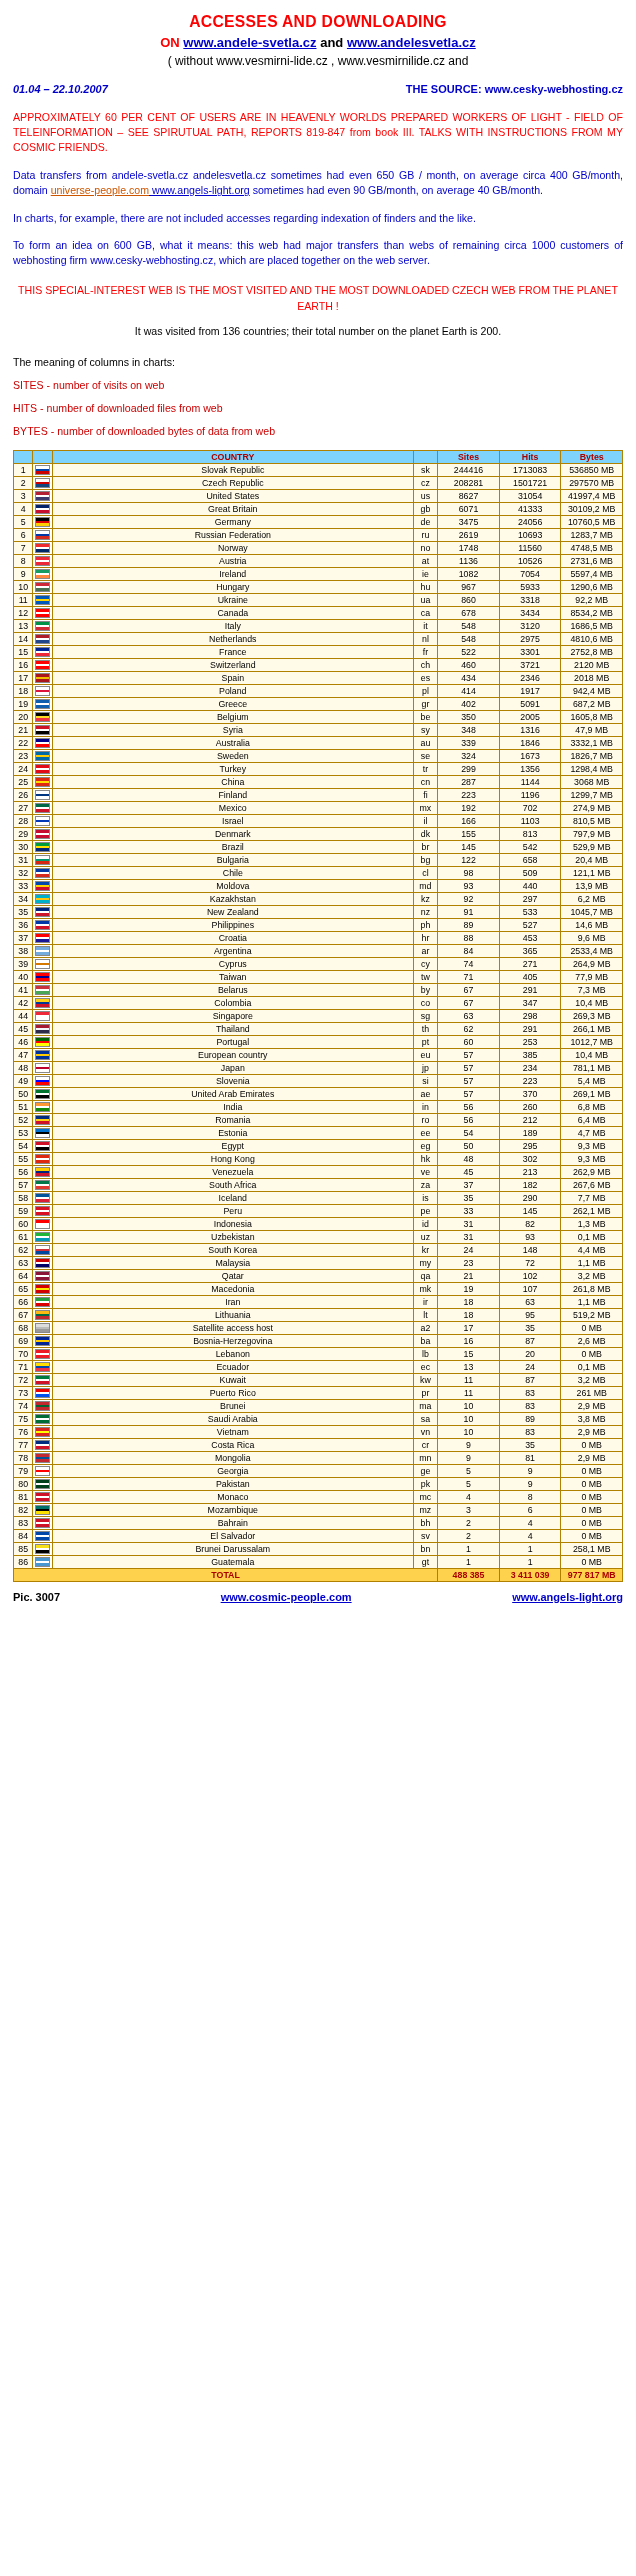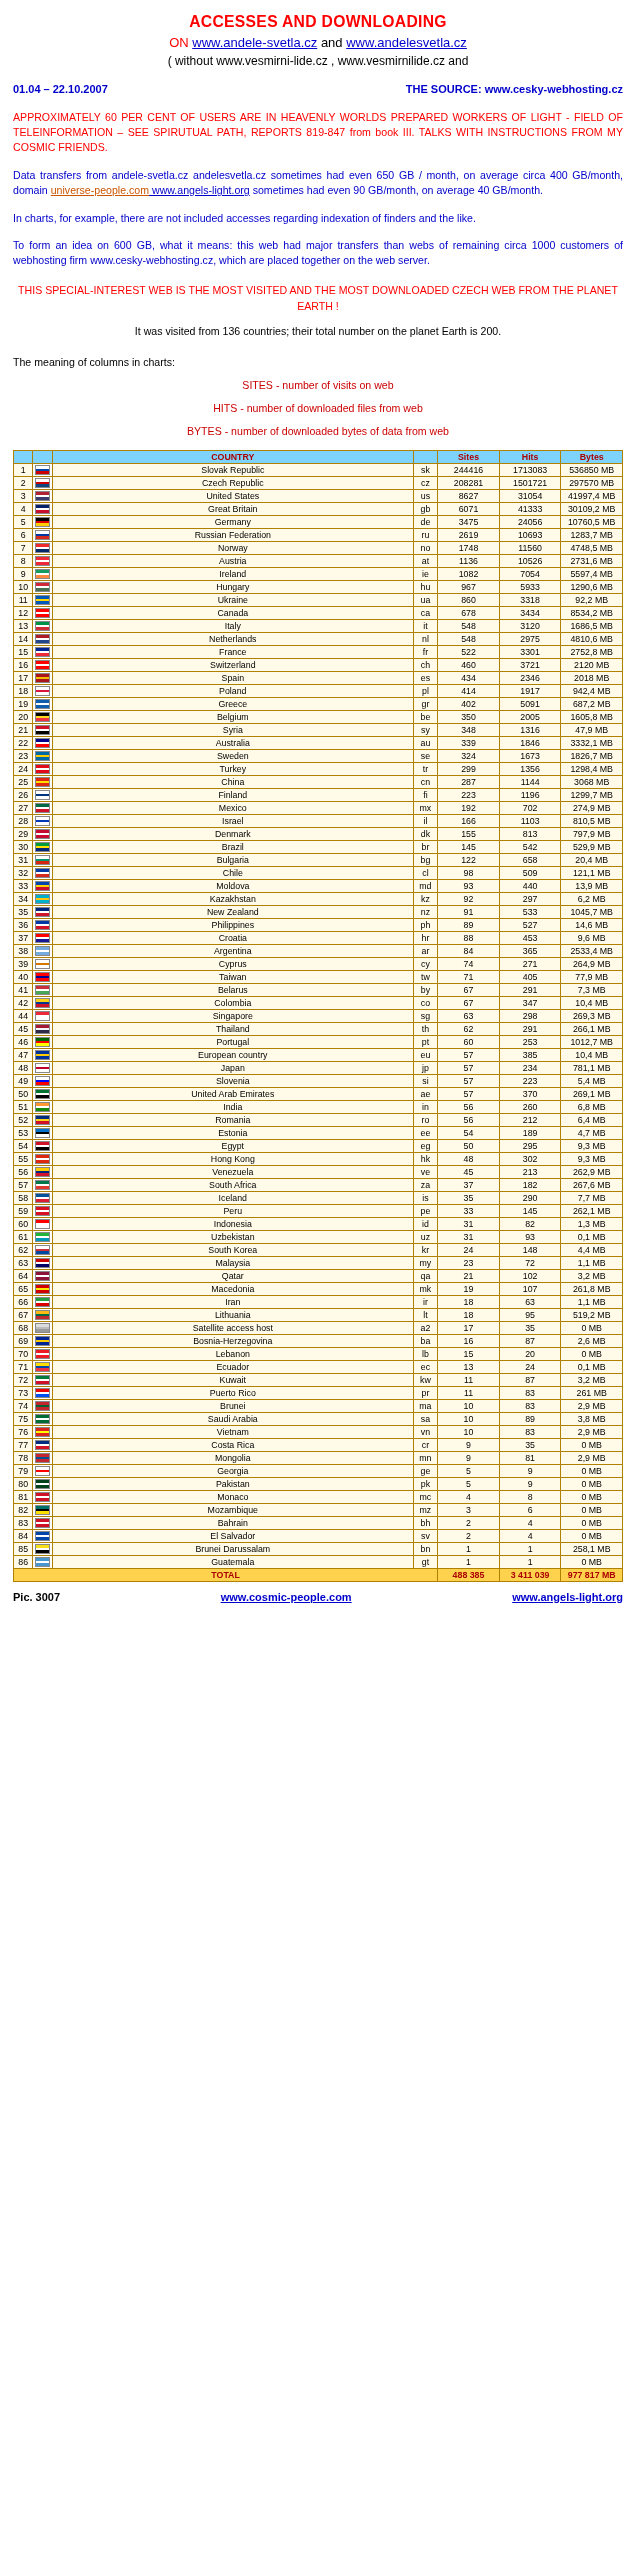--- a/index.html
+++ b/index.html
@@ -1,41 +1,41 @@
 <!DOCTYPE html>
 <html style="font-size:14.8px"><head>
 <meta charset="utf-8">
 <style>
   html,body{margin:0;padding:0;background:#ffffff;}
   body{width:636px;font-family:"Liberation Sans",sans-serif;color:#000;}
   .page{width:636px;box-sizing:border-box;padding:7.4px 13px 9.2px 13px;}
 
   .title{text-align:center;color:#ff0000;font-weight:bold;font-size:15.7px;letter-spacing:0.3px;margin-top:5.5px;}
-  .subtitle{text-align:center;font-weight:normal;font-size:13px;margin-top:3.7px;}
+  .subtitle{text-align:center;font-weight:bold;font-size:13px;margin-top:3.7px;}
   .subtitle .on{color:#ff0000;}
   .subtitle a{color:#0000cc;text-decoration:underline;}
   .subtitle2{text-align:center;font-size:12px;margin-top:4.6px;color:#000;}
   .subtitle3{text-align:center;font-size:12px;margin-top:1.8px;}
 
   .bar{display:flex;justify-content:space-between;align-items:center;margin-top:14.8px;font-weight:bold;font-size:11px;}
-  .bar .left{color:#0000cc;}
+  .bar .left{color:#0000cc;font-style:italic;}
   .bar .right{color:#0000cc;}
 
   .para{margin-top:14.8px;font-size:10.6px;line-height:1.45;text-align:justify;}
   .red{color:#ff0000;}
   .blue{color:#0000cc;margin-top:12px;}
   .link{color:#0000cc;text-decoration:underline;}
   .link2{color:#cc5500;text-decoration:underline;}
 
   .redpara{color:#ff0000;font-size:10.6px;text-align:center;margin-top:14.8px;line-height:1.45;}
   .centernote{font-size:10.6px;text-align:center;margin-top:11px;}
 
   .meaning{margin-top:18.4px;font-size:10.6px;}
   .meaning .m{margin-top:11px;}
-  .meaning .k{color:#cc0000;text-align:center;}
+  .meaning .k{color:#cc0000;}
 
   table.data{border-collapse:collapse;width:100%;margin-top:13px;font-size:8.8px;}
   table.data th,table.data td{border:0.9px solid #b08000;padding:0 1.8px;height:12px;line-height:12px;}
   table.data th{background:#7dd3fc;color:#aa0000;font-weight:bold;font-size:8.8px;text-align:center;}
   td.num{width:14.8px;text-align:center;background:#fffbe8;}
   td.flag{width:14.8px;padding:0;text-align:center;}
   td.country{text-align:center;background:#fffbe8;}
   td.code{width:20px;text-align:center;background:#fffbe8;}
   td.sites,td.hits,td.bytes{text-align:center;background:#fffbe8;width:57px;}
   tr.total td{background:#ffd24d;color:#aa0000;font-weight:bold;text-align:center;}

